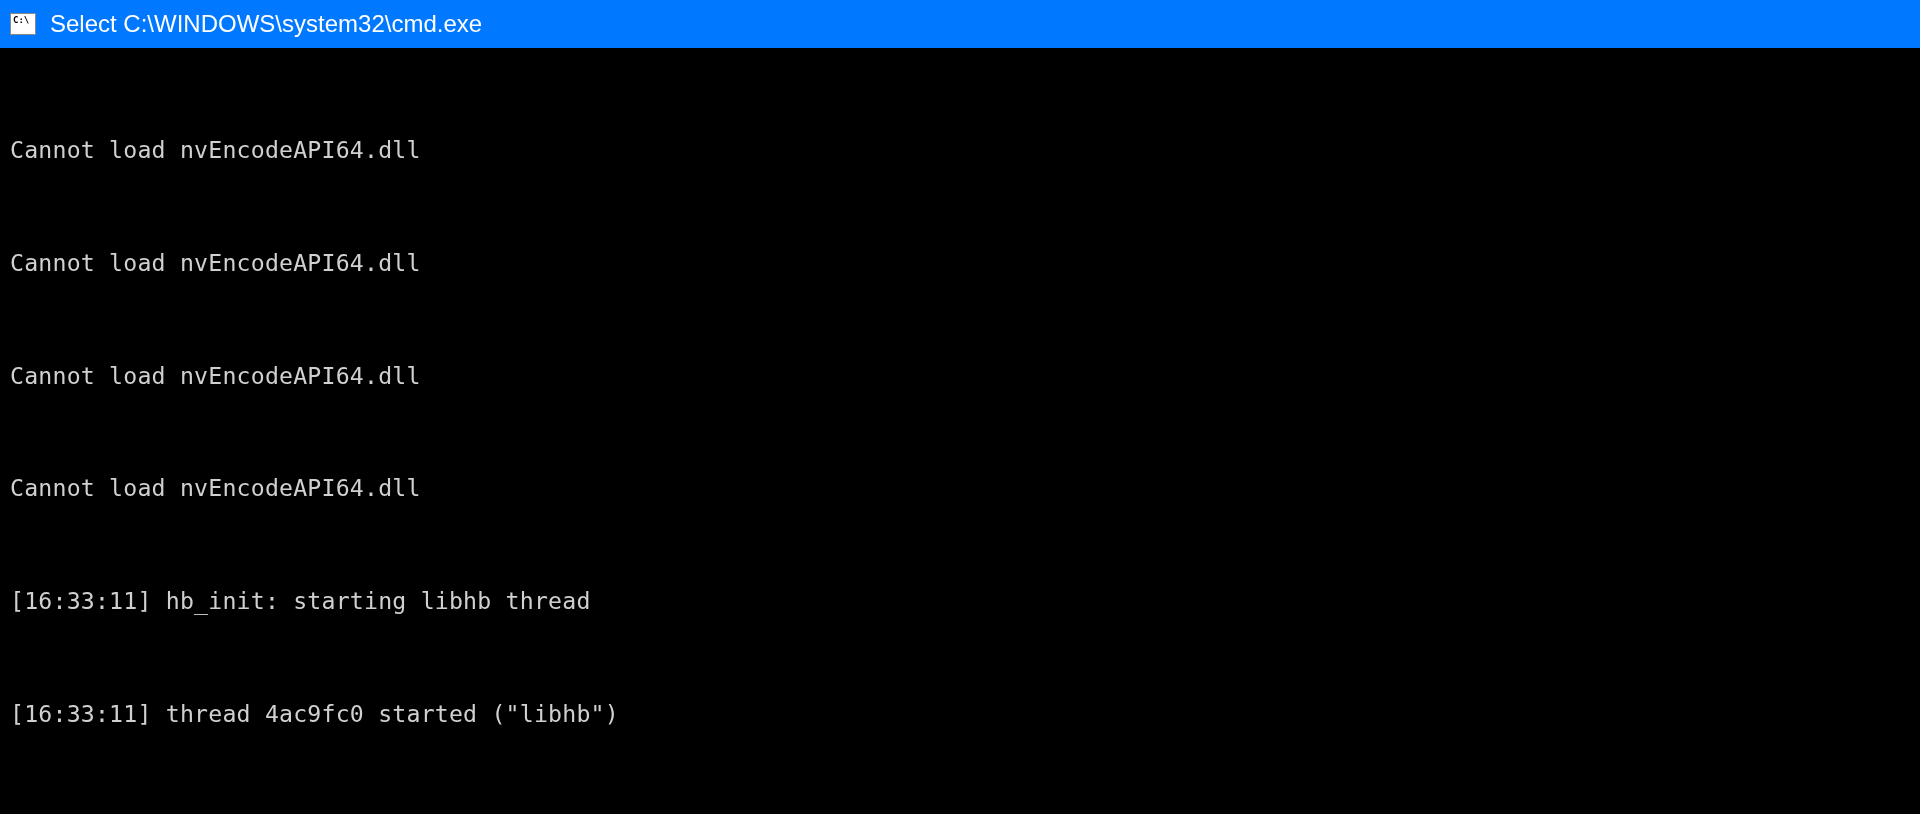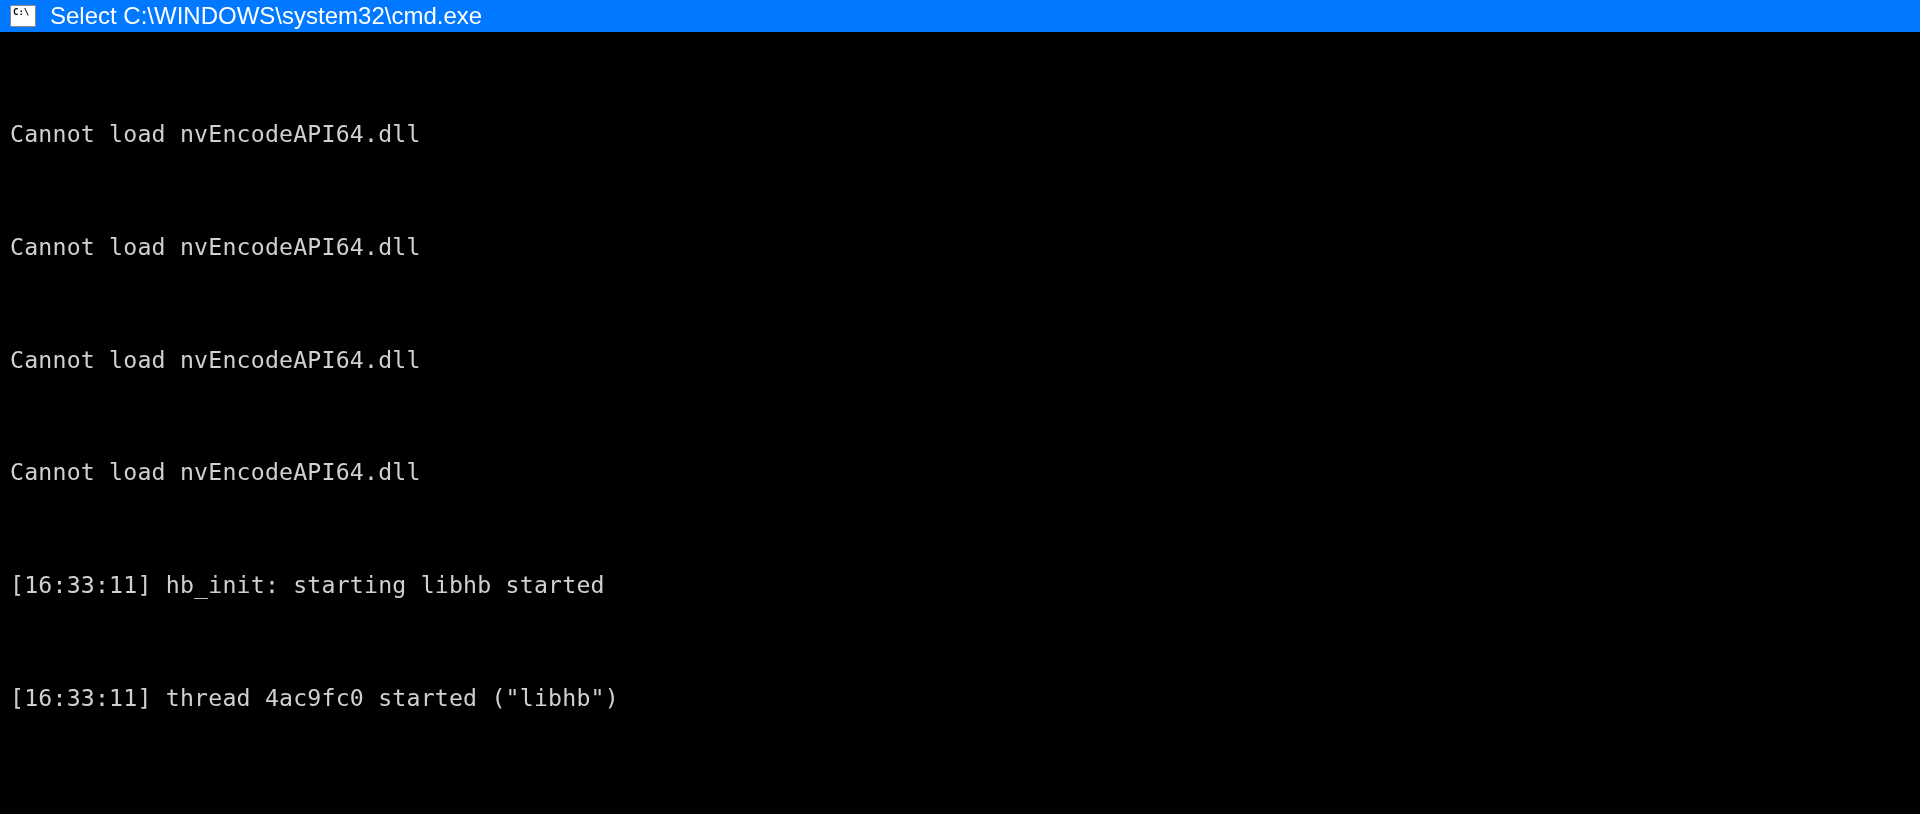--- a/index.html
+++ b/index.html
@@ -9,21 +9,21 @@
     }
     body {
       font-family: Consolas, 'Lucida Console', monospace;
       background: #000;
       width: 1920px;
       height: 814px;
       overflow: hidden;
     }
     .titlebar {
       background: #0078ff;
-      height: 32px;
+      height: 48px;
       display: flex;
       align-items: center;
       padding: 0 10px;
     }
     .cmd-icon {
       width: 26px;
       height: 22px;
       background: #fff;
       border: 1px solid #888;
       position: relative;
@@ -66,21 +66,21 @@
 <div class="titlebar">
   <span class="cmd-icon"></span>
   <span class="title-text">Select C:\WINDOWS\system32\cmd.exe</span>
 </div>
 
 <div class="terminal">
   <span class="terminal-line">Cannot load nvEncodeAPI64.dll</span>
   <span class="terminal-line">Cannot load nvEncodeAPI64.dll</span>
   <span class="terminal-line">Cannot load nvEncodeAPI64.dll</span>
   <span class="terminal-line">Cannot load nvEncodeAPI64.dll</span>
-  <span class="terminal-line">[16:33:11] hb_init: starting libhb started</span>
+  <span class="terminal-line">[16:33:11] hb_init: starting libhb thread</span>
   <span class="terminal-line">[16:33:11] thread 4ac9fc0 started ("libhb")</span>
   
   
   
   
   
   
   
   
   

